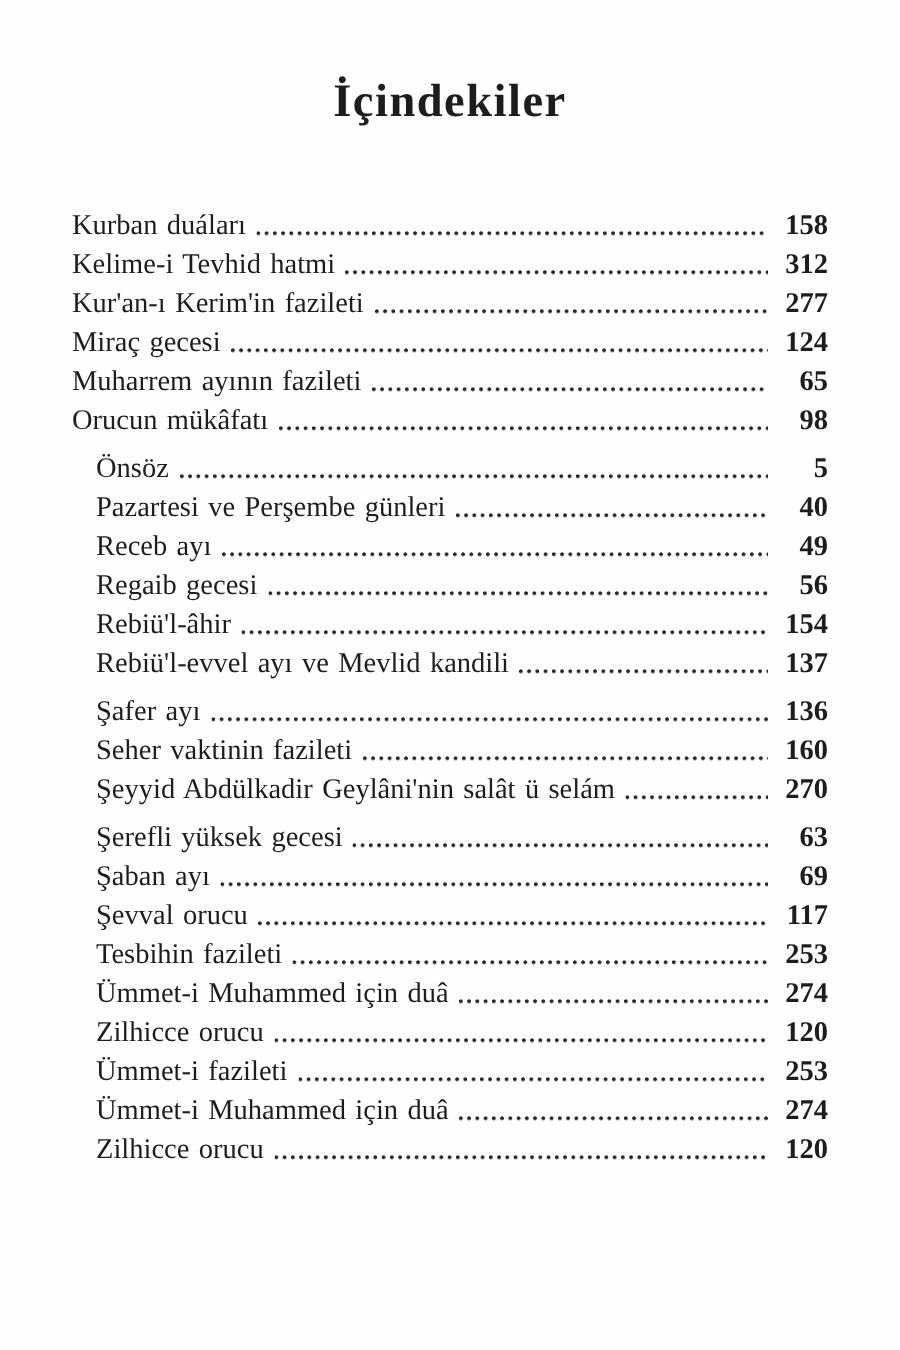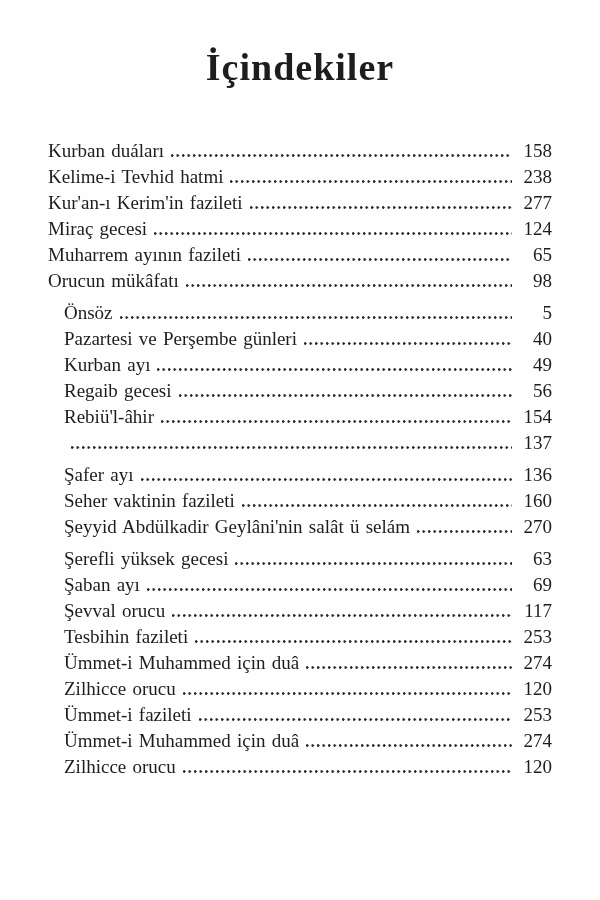--- a/index.html
+++ b/index.html
@@ -17,21 +17,21 @@
   .page {
     box-sizing: border-box;
     width: 600px;
     height: 900px;
     padding: 0 48px;
   }
   .title {
     margin: 0;
     padding-top: 44px;
     text-align: center;
-    font-size: 38px;
+    font-size: 31px;
     font-weight: bold;
     letter-spacing: 1px;
     line-height: 46px;
   }
   .toc {
     margin-top: 48px;
   }
   .toc-group + .toc-group {
     margin-top: 6px;
     margin-left: 16px;
@@ -54,38 +54,39 @@
     margin: 0 6px 7px 7px;
     background-image: radial-gradient(circle at 1.2px 1.5px, #262626 1.05px, rgba(0,0,0,0) 1.5px);
     background-size: 5.5px 3px;
     background-repeat: repeat-x;
     background-position: left bottom;
   }
   .toc-page {
     white-space: nowrap;
     min-width: 34px;
     text-align: right;
+    font-weight: bold;
   }
 </style>
 </head>
 <body style="background: rgb(254, 254, 254); color: rgb(29, 29, 29);">
 
 <div class="page">
   <h1 class="title">İçindekiler</h1>
   <div class="toc">
       <div class="toc-group">
         <div class="toc-row">
           <span class="toc-label">Kurban duáları</span>
           <span class="toc-leader"></span>
           <span class="toc-page">158</span>
         </div>
         <div class="toc-row">
           <span class="toc-label">Kelime-i Tevhid hatmi</span>
           <span class="toc-leader"></span>
-          <span class="toc-page">238</span>
+          <span class="toc-page">312</span>
         </div>
         <div class="toc-row">
           <span class="toc-label">Kur'an-ı Kerim'in fazileti</span>
           <span class="toc-leader"></span>
           <span class="toc-page">277</span>
         </div>
         <div class="toc-row">
           <span class="toc-label">Miraç gecesi</span>
           <span class="toc-leader"></span>
           <span class="toc-page">124</span>
@@ -106,35 +107,36 @@
           <span class="toc-label">Önsöz</span>
           <span class="toc-leader"></span>
           <span class="toc-page">5</span>
         </div>
         <div class="toc-row">
           <span class="toc-label">Pazartesi ve Perşembe günleri</span>
           <span class="toc-leader"></span>
           <span class="toc-page">40</span>
         </div>
         <div class="toc-row">
-          <span class="toc-label">Kurban ayı</span>
+          <span class="toc-label">Receb ayı</span>
           <span class="toc-leader"></span>
           <span class="toc-page">49</span>
         </div>
         <div class="toc-row">
           <span class="toc-label">Regaib gecesi</span>
           <span class="toc-leader"></span>
           <span class="toc-page">56</span>
         </div>
         <div class="toc-row">
           <span class="toc-label">Rebiü'l-âhir</span>
           <span class="toc-leader"></span>
           <span class="toc-page">154</span>
         </div>
         <div class="toc-row">
+          <span class="toc-label">Rebiü'l-evvel ayı ve Mevlid kandili</span>
           <span class="toc-leader"></span>
           <span class="toc-page">137</span>
         </div>
       </div>
       <div class="toc-group">
         <div class="toc-row">
           <span class="toc-label">Şafer ayı</span>
           <span class="toc-leader"></span>
           <span class="toc-page">136</span>
         </div>

